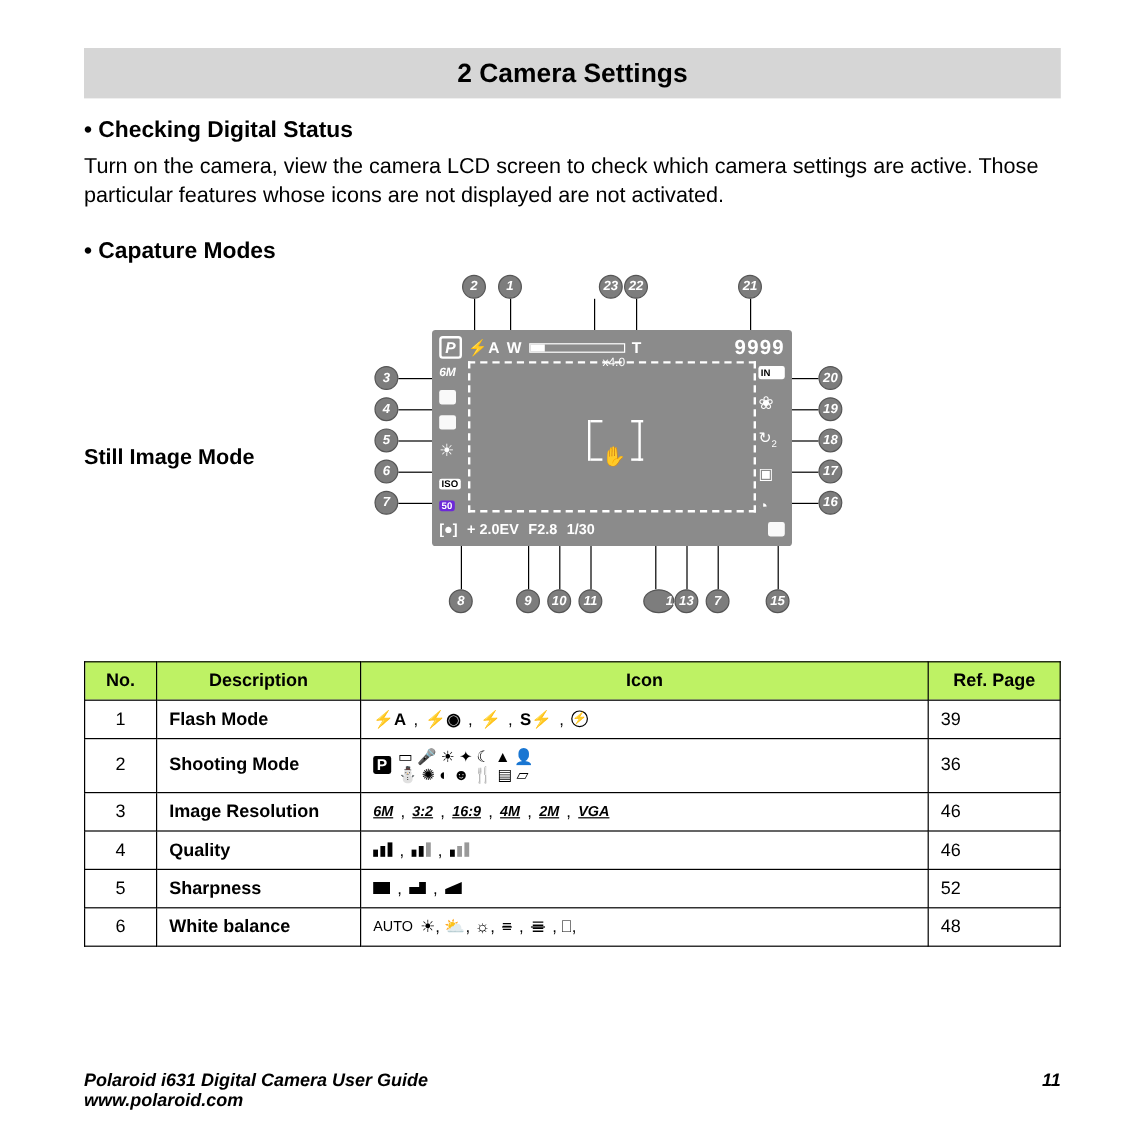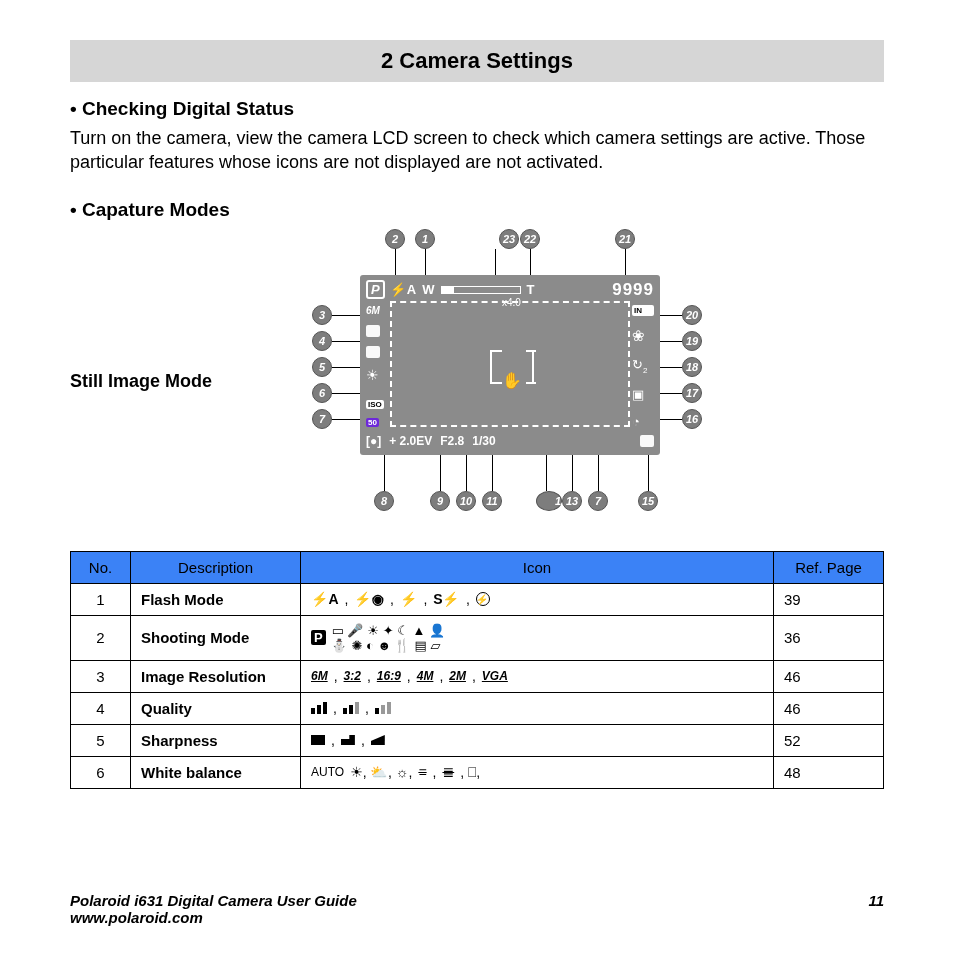--- a/index.html
+++ b/index.html
@@ -112,22 +112,22 @@
     margin-top: 14px;
     font-size: 15px;
   }
   table.icon-table th, table.icon-table td {
     border: 1px solid #000;
     padding: 7px 10px;
     text-align: left;
     vertical-align: middle;
   }
   table.icon-table th {
-    background: #3b82f6;
-    font-weight: normal;
+    background: #bef264;
+    font-weight: bold;
     text-align: center;
   }
   table.icon-table td.num { text-align:center; width:60px;}
   table.icon-table td.desc { width:170px;font-weight:bold;}
   table.icon-table td.ref { width:110px;}
   .row-icons { display:flex; flex-wrap:wrap; gap:6px; align-items:center; font-size:14px;}
   .res { font-style:italic; font-size:12px; text-decoration:underline; font-weight:bold;}
   .qbar { display:inline-flex; gap:2px; align-items:flex-end;}
   .qbar span { width:4px; background:#000; display:inline-block;}
   .sharp-ico { width:14px; height:10px; background:#000; display:inline-block;}

